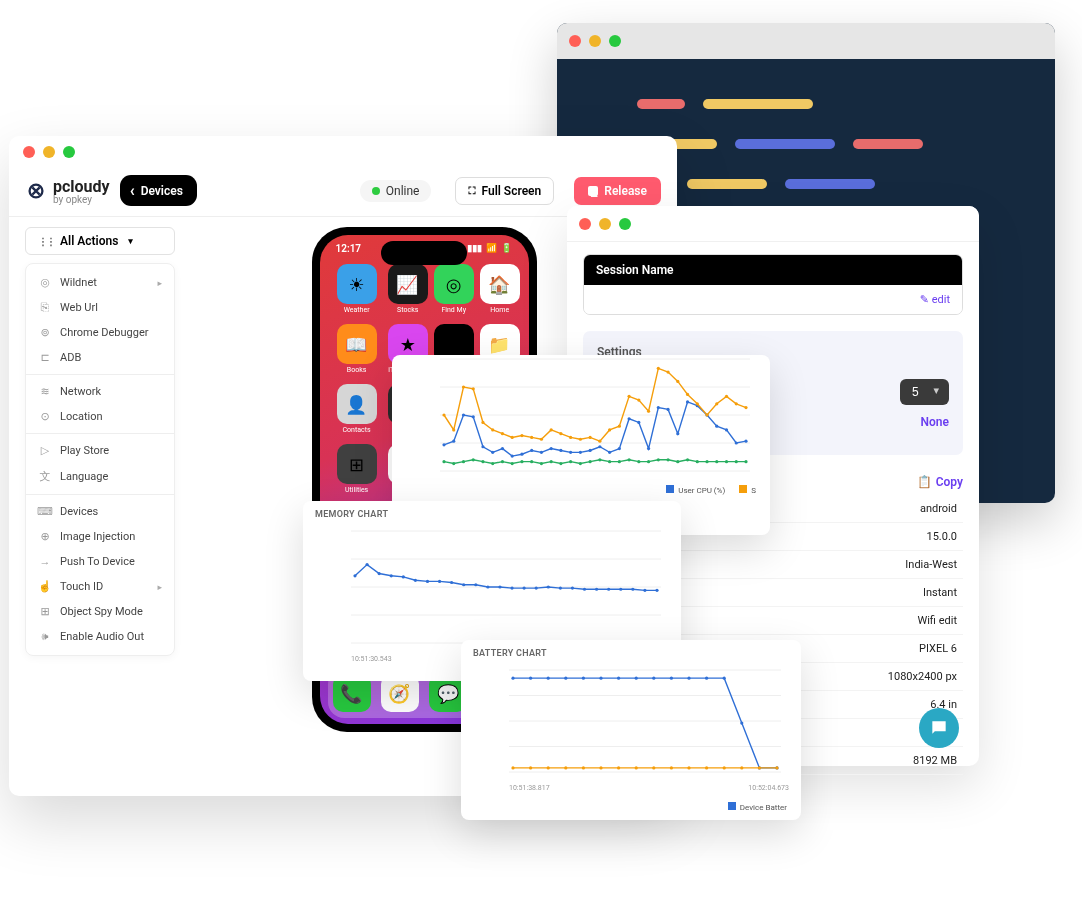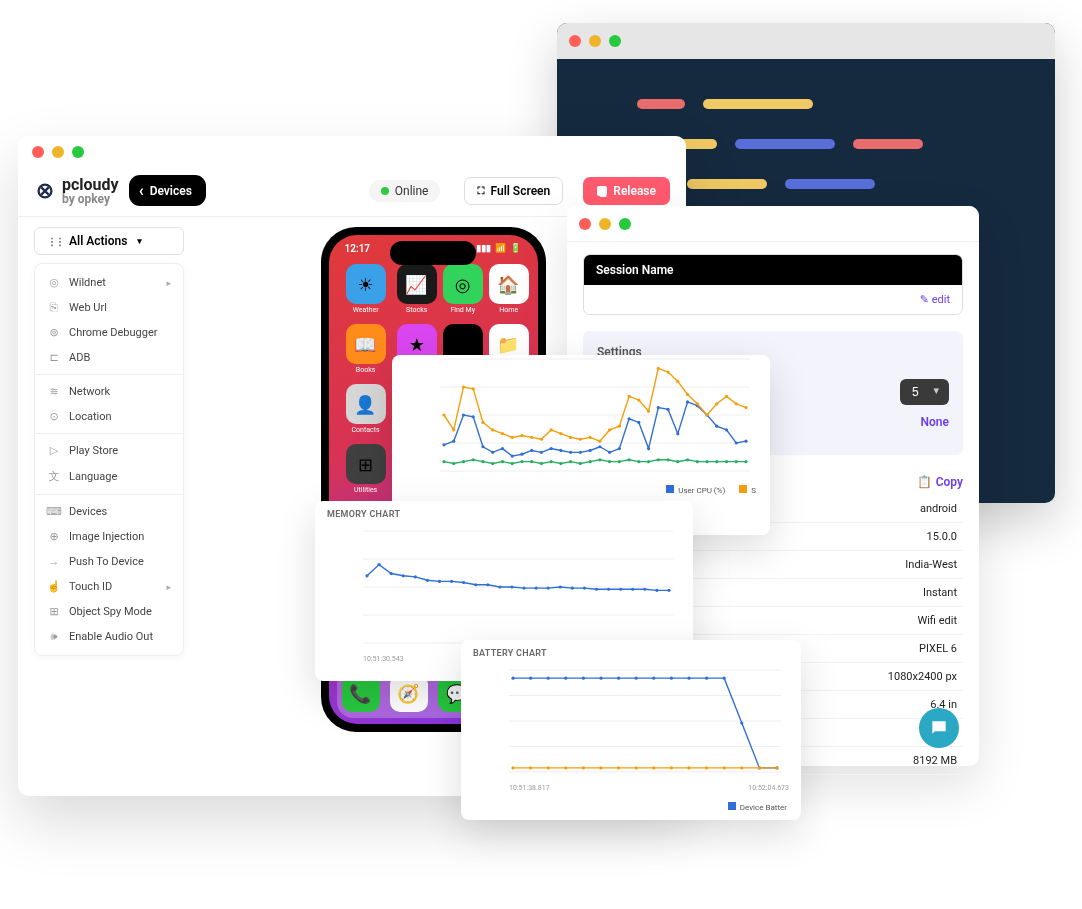--- a/index.html
+++ b/index.html
@@ -15,27 +15,27 @@
   .code-window .mac-bar { background: #e6e6e6; border-radius: 10px 10px 0 0; height: 36px; }
   .code-lines { position: relative; padding: 40px 20px; }
   .code-line { display:flex; gap:18px; margin-bottom:30px; align-items:center; }
   .pill { height: 10px; border-radius: 5px; }
   .c-red { background: #e86c6c; }
   .c-yellow { background: #f0c964; }
   .c-blue { background: #5a6edb; }
   .c-purple { background: #7a5adb; }
 
   
-  .main-window { position: absolute; left: 18px; top: 136px; width: 668px; height: 660px; background: #fff; border-radius: 10px; box-shadow: 0 25px 60px rgba(0,0,0,.15); }
+  .main-window { position: absolute; left: 9px; top: 136px; width: 668px; height: 660px; background: #fff; border-radius: 10px; box-shadow: 0 25px 60px rgba(0,0,0,.15); }
   .main-topbar { height: 35px; }
   .main-topbar .traffic-lights { padding: 10px 14px; }
   .main-header { display:flex; align-items:center; padding: 4px 16px 10px 16px; gap:10px; border-bottom:1px solid #eee;}
   .logo { display:flex; align-items:center; gap:6px; font-weight:700; font-size:16px; color:#222;}
   .logo-mark { width:22px; height:22px; }
-  .logo-sub { font-size:12px; color:#888; font-weight:700; display:block; margin-top:-2px;}
+  .logo-sub { font-size:10px; color:#888; font-weight:400; display:block; margin-top:-2px;}
   .btn-devices { background:#000; color:#fff; font-size:12px; padding:6px 14px 6px 10px; border-radius:11px; display:flex; align-items:center; gap:6px; font-weight:600;}
   .btn-devices::before { content:'‹'; font-size:16px; font-weight:700;}
   .status-online { margin-left:auto; display:flex; align-items:center; gap:6px; font-size:12px; background:#f5f5f5; padding:4px 12px; border-radius:12px; color:#333;}
   .status-online::before{content:''; width:8px;height:8px;border-radius:50%;background:#2ecc40; display:inline-block;}
   .btn-fullscreen { margin-left:14px; font-size:12px; padding:6px 12px; border:1px solid #ddd; border-radius:7px; background:#fff; display:flex; gap:6px; align-items:center; font-weight:600;}
   .btn-release { margin-left:10px; font-size:12px; padding:7px 14px; border-radius:7px; background:#ff5a6e; color:#fff; font-weight:600; display:flex; align-items:center; gap:6px;}
   .btn-release-icon { width:10px; height:10px; border-radius:2px; background:#fff; display:inline-block;}
 
   .main-body { display:flex; padding: 6px 10px; }
   .all-actions-btn { border:1px solid #e2e2e2; border-radius:6px; padding:6px 12px; font-size:12px; display:flex; align-items:center; gap:6px; font-weight:600; margin:4px 6px;}
@@ -86,21 +86,21 @@
   
   .chart-card { position:absolute; background:#fff; border-radius:8px; box-shadow:0 14px 40px rgba(0,0,0,.14); font-size:9px; color:#555;}
   .chart-card .ch-title { padding:8px 12px; font-size:9px; color:#666; font-weight:600; text-transform:uppercase; letter-spacing:.3px;}
   .chart-card .ch-body { padding:0 12px 6px 48px; position:relative;}
   .chart-card svg { display:block;}
   .legend { display:flex; gap:14px; justify-content:flex-end; padding:4px 14px 8px; font-size:8px; color:#555;}
   .legend .sw { width:8px; height:8px; display:inline-block; margin-right:4px;}
   .xlabel { font-size:7px; color:#999; padding:2px 12px 6px 48px; display:flex; justify-content:space-between;}
 
   .cpu-card { left:392px; top:355px; width:378px; height:180px;}
-  .mem-card { left:303px; top:501px; width:378px; height:180px;margin-left:12px;}
+  .mem-card { left:303px; top:501px; width:378px; height:180px;}
   .bat-card { left:461px; top:640px; width:340px; height:180px;}
 </style>
 </head>
 <body>
 
 <div class="code-window">
   <div class="mac-bar">
     <div class="traffic-lights">
       <span class="tl-red"></span>
       <span class="tl-yellow-solid"></span>

